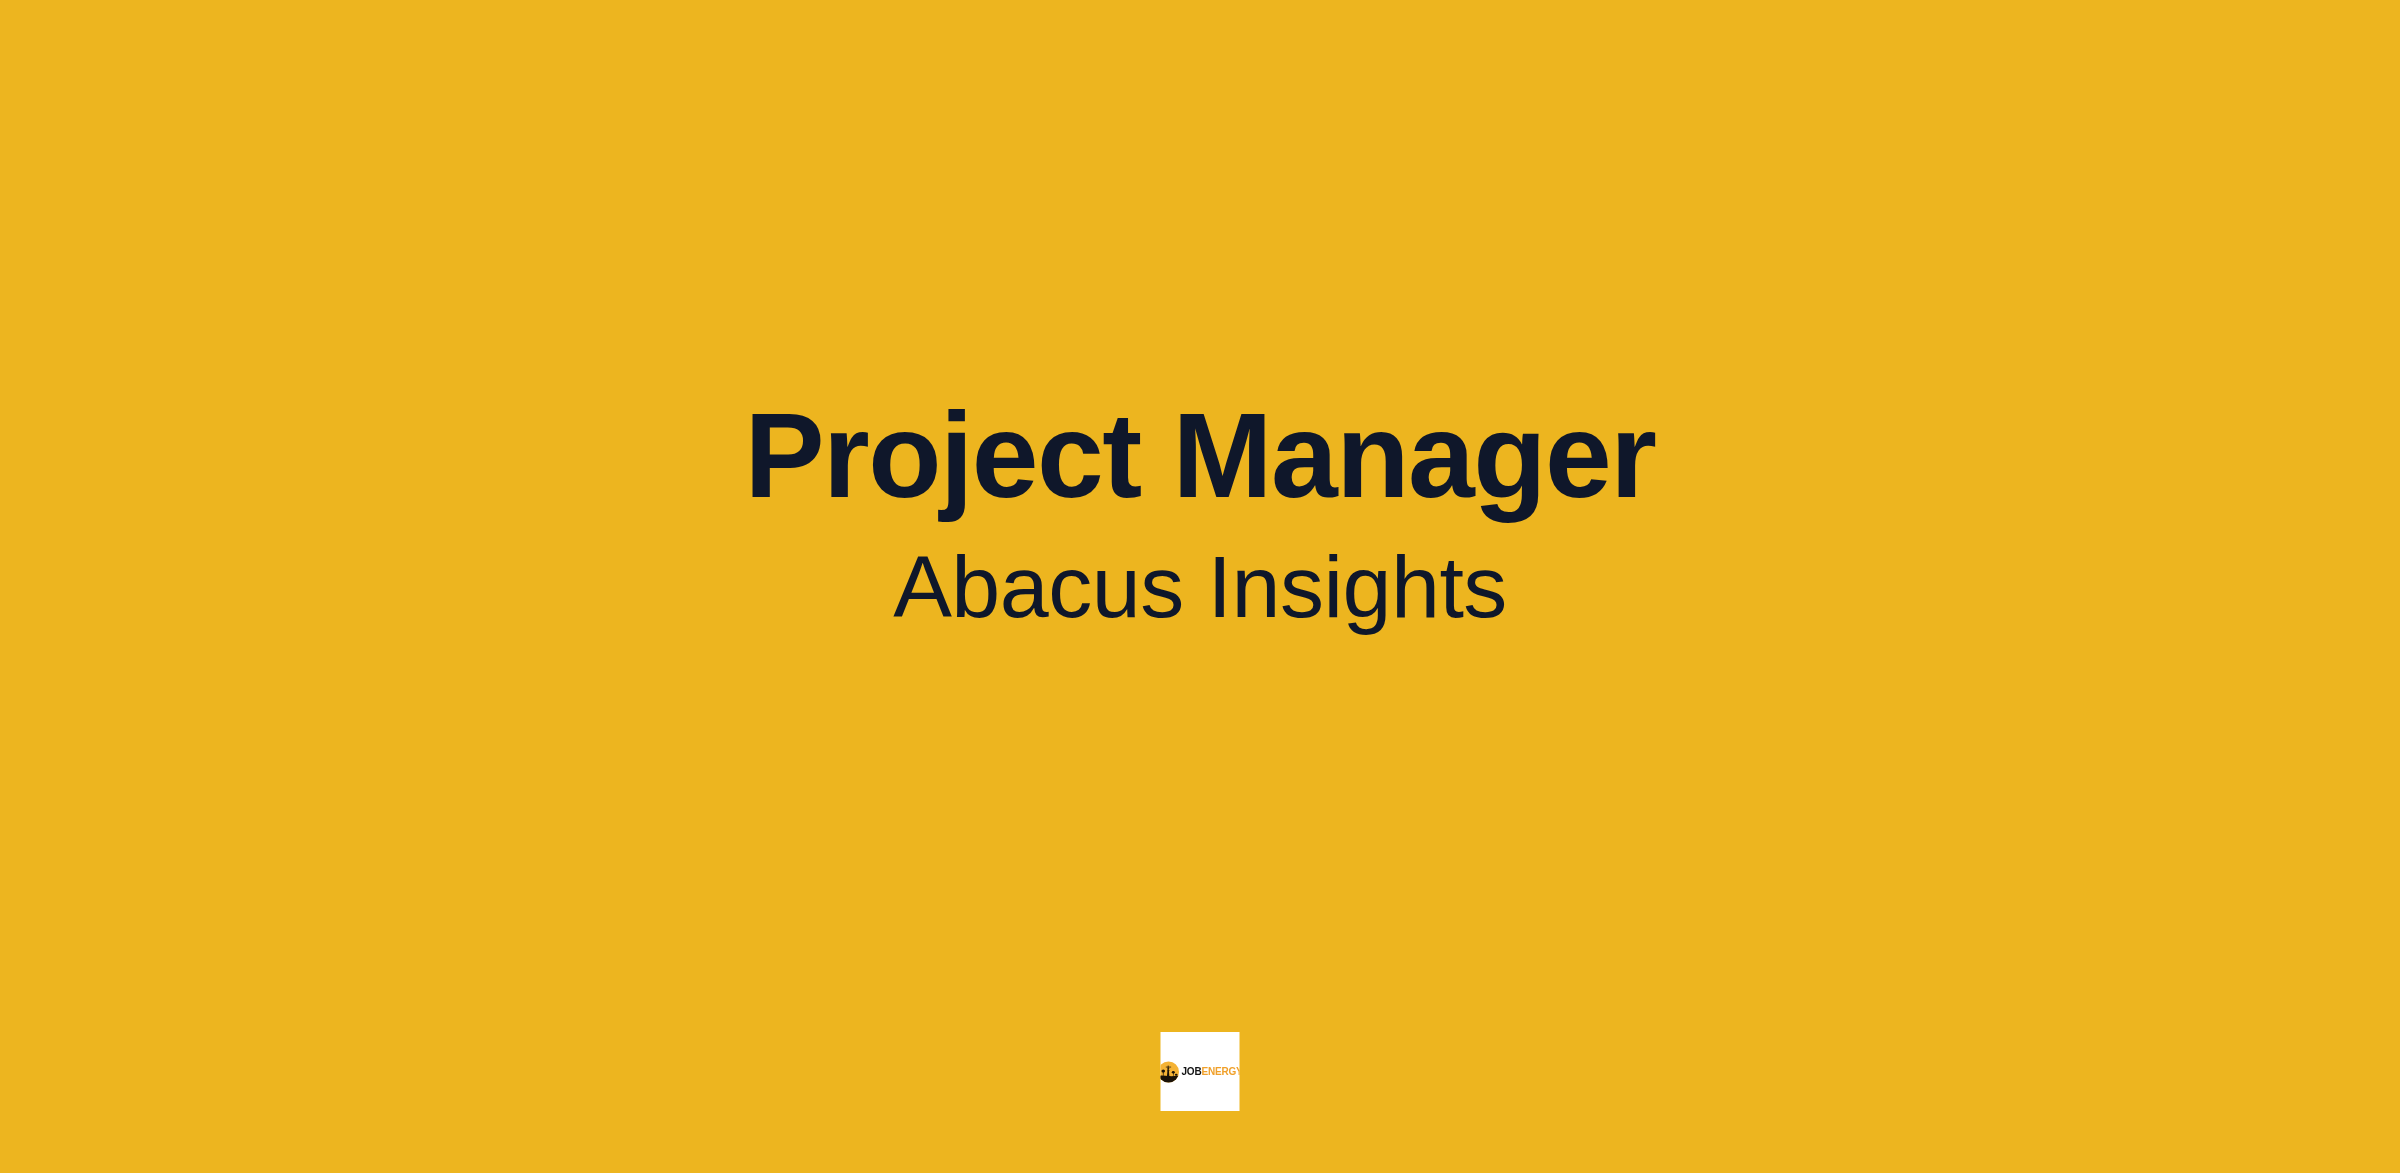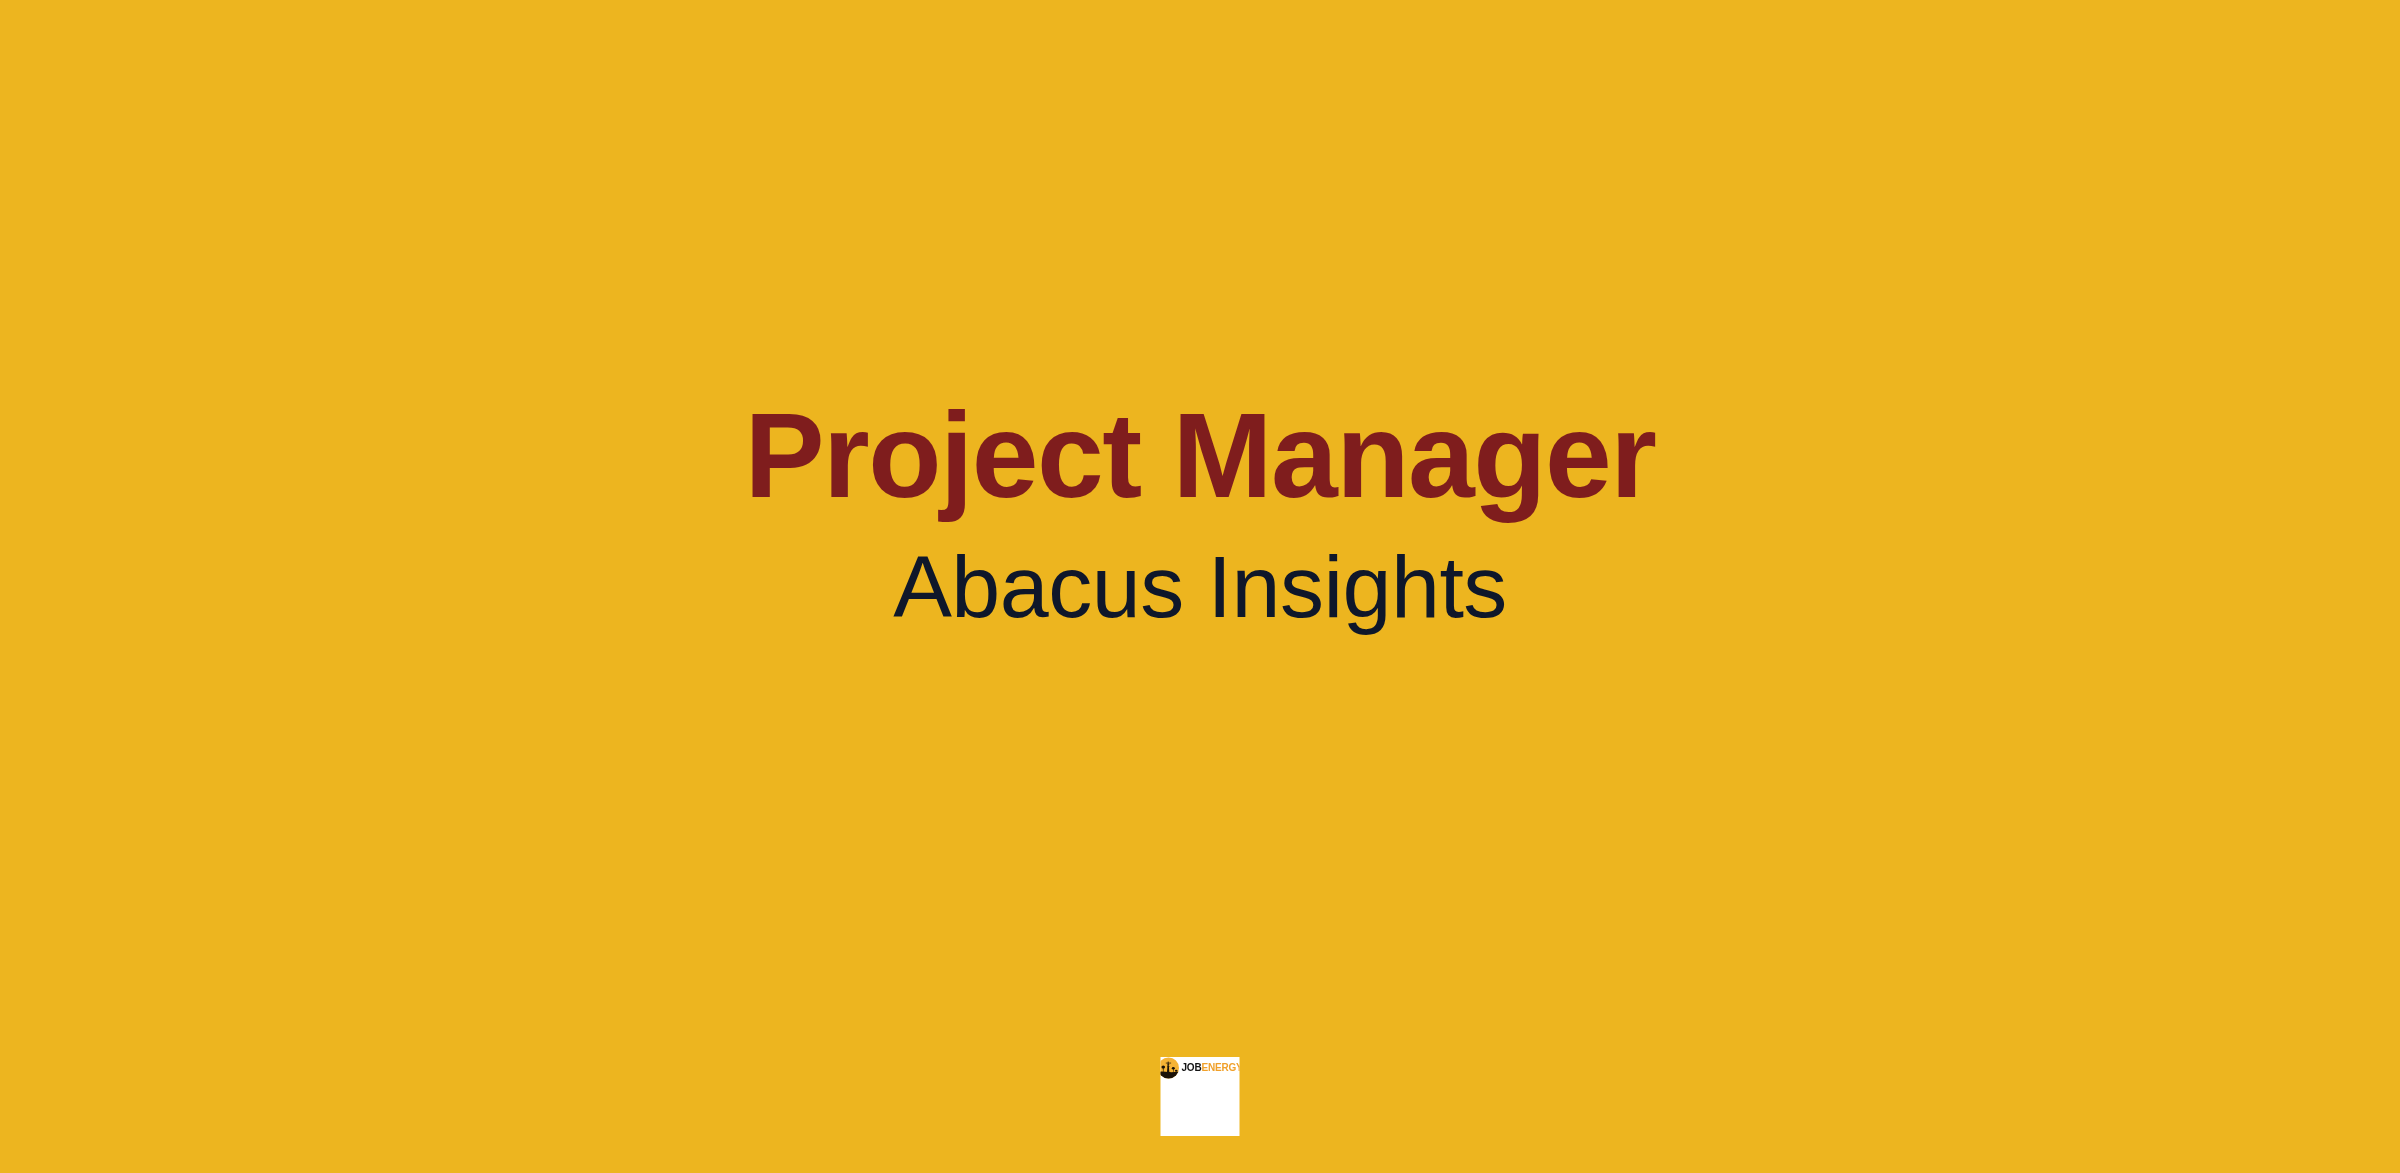--- a/index.html
+++ b/index.html
@@ -32,21 +32,21 @@
   }
 
   #job-title {
     display: block;
     margin: 0;
     font-family: "Liberation Sans", sans-serif;
     font-size: 120px;
     font-weight: 700;
     line-height: 1.0;
     letter-spacing: -1.5px;
-    color: #7f1d1d;
+    color: #0f172a;
     white-space: nowrap;
   }
 
   #company-name {
     display: block;
     margin: 0;
     margin-top: 28px;
     font-family: "Liberation Sans", sans-serif;
     font-size: 88px;
     font-weight: 400;
@@ -59,24 +59,23 @@
   
   #logo-card {
     position: absolute;
     left: 50%;
     transform: translateX(-50%);
     top: 1032px;
     width: 79px;
     height: 79px;
     background: #ffffff;
     display: flex;
-    align-items: flex-start;
+    align-items: center;
     justify-content: center;
     overflow: hidden;
-    margin-top: 25px;
   }
 
   #logo-lockup {
     display: flex;
     align-items: center;
     gap: 2px;
     transform: scale(1);
   }
 
   #logo-mark {

